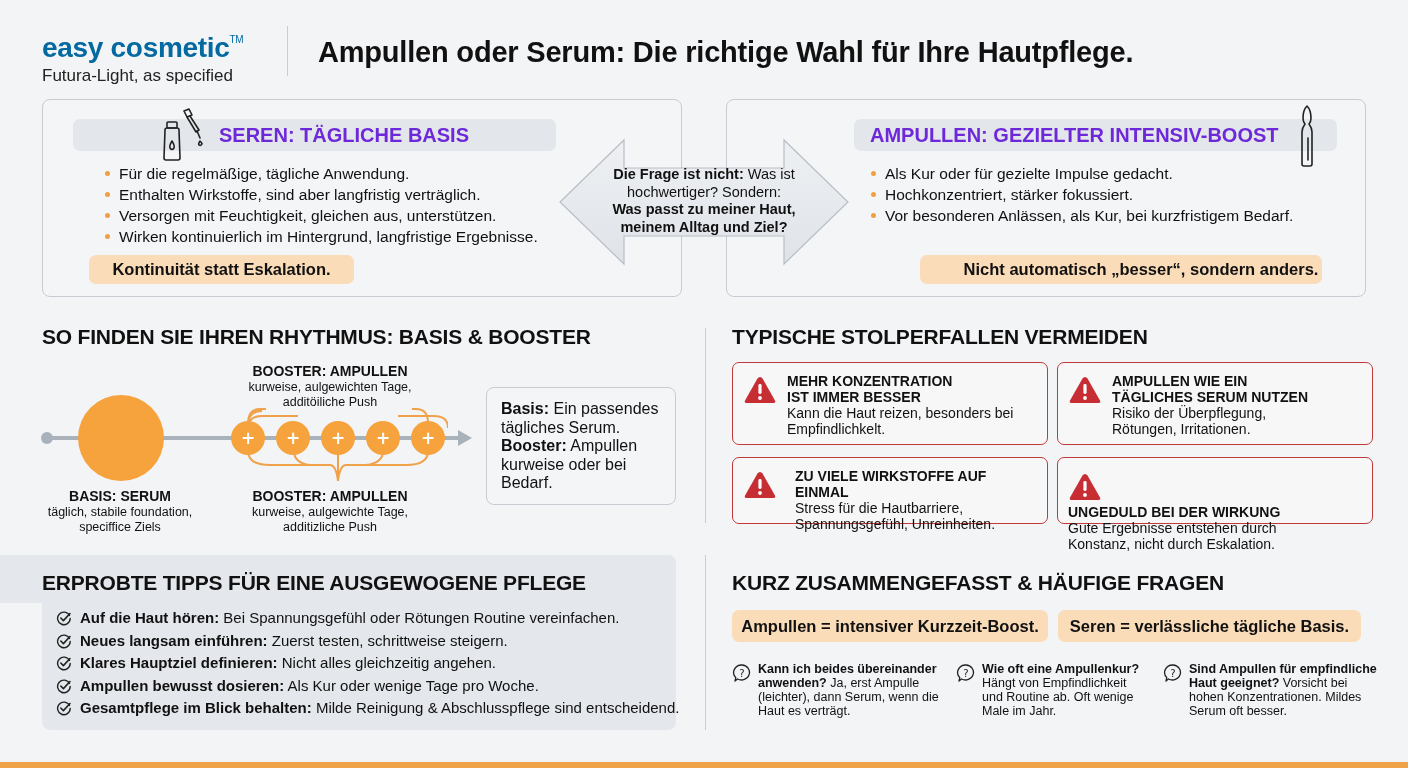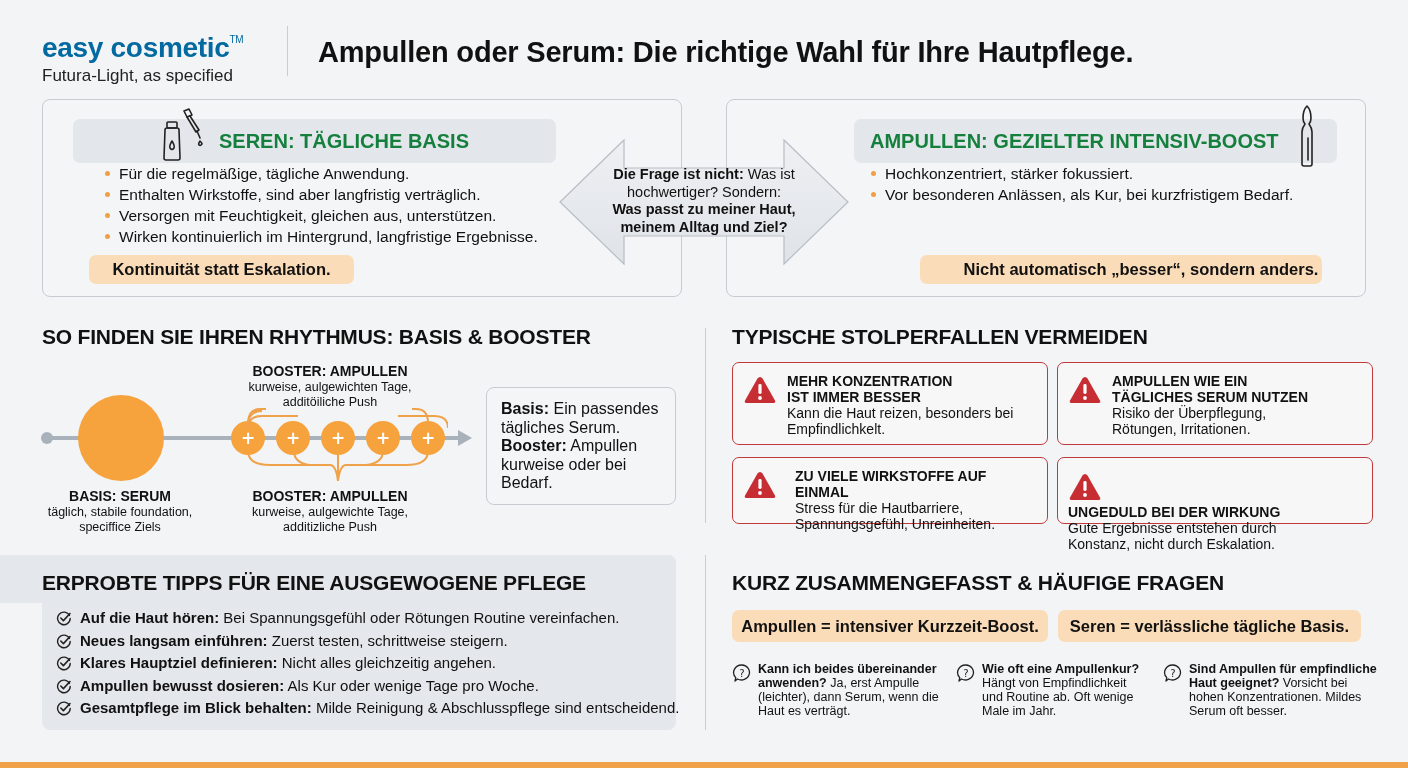--- a/index.html
+++ b/index.html
@@ -20,22 +20,22 @@
   .header-divider { left: 287px; top: 26px; width: 1px; height: 50px; background: #c9ccd2; }
   .page-title { left: 318px; top: 36px; font-size: 29px; font-weight: bold; color: #111; letter-spacing: -0.2px; }
 
   
   .card {
     border: 1.5px solid #c7ccd3; border-radius: 8px; background: #f4f5f7;
   }
   .card-left { left: 42px; top: 99px; width: 640px; height: 198px; }
   .card-right { left: 726px; top: 99px; width: 640px; height: 198px; }
   .card-head {
-    position: absolute; background: #e3e6ea; border-radius: 7px; height: 44px;
-    display: flex; align-items: center; font-weight: bold; font-size: 20px; color: #15803d;
+    position: absolute; background: #e3e6ea; border-radius: 7px; height: 32px;
+    display: flex; align-items: center; font-weight: bold; font-size: 20px; color: #6d28d9;
   }
   .card-left .card-head { left: 30px; top: 19px; width: 483px; padding-left: 146px; }
   .card-right .card-head { left: 127px; top: 19px; width: 483px; padding-left: 16px; }
   .bullets { position: absolute; list-style: none; font-size: 15.5px; line-height: 21px; color: #111; }
   .bullets li { position: relative; padding-left: 16px; }
   .bullets li::before {
     content: ""; position: absolute; left: 2px; top: 8px; width: 5px; height: 5px;
     border-radius: 50%; background: #f0a043;
   }
   .card-left .bullets { left: 60px; top: 63px; }
@@ -150,20 +150,21 @@
     <path d="M24 3 L29 1 L32 7 L27 9 Z"></path>
     <path d="M27 9 L36 24 L39 22 L30 8"></path>
     <path d="M37 23 L40 30"></path>
     <path d="M40 33 Q38 36 39 37 Q41 38 42 36 Q42 35 40 33 Z"></path>
   </g>
 </svg>
 
 <div class="abs card card-right">
   <div class="card-head">AMPULLEN: GEZIELTER INTENSIV-BOOST</div>
   <ul class="bullets">
+    <li>Als Kur oder für gezielte Impulse gedacht.</li>
     <li>Hochkonzentriert, stärker fokussiert.</li>
     <li>Vor besonderen Anlässen, als Kur, bei kurzfristigem Bedarf.</li>
   </ul>
   <div class="pill">Nicht automatisch „besser“, sondern anders.</div>
 </div>
 <svg class="abs icon-ampoule" width="22" height="64" viewBox="0 0 22 64">
   <g fill="none" stroke="#222" stroke-width="1.6" stroke-linecap="round" stroke-linejoin="round">
     <path d="M11 2 Q7 6 7 14 Q7 18 9 20 Q6 24 6 28 L6 60 Q6 62 8 62 L14 62 Q16 62 16 60 L16 28 Q16 24 13 20 Q15 18 15 14 Q15 6 11 2 Z"></path>
     <line x1="12" y1="34" x2="12" y2="56"></line>
   </g>

